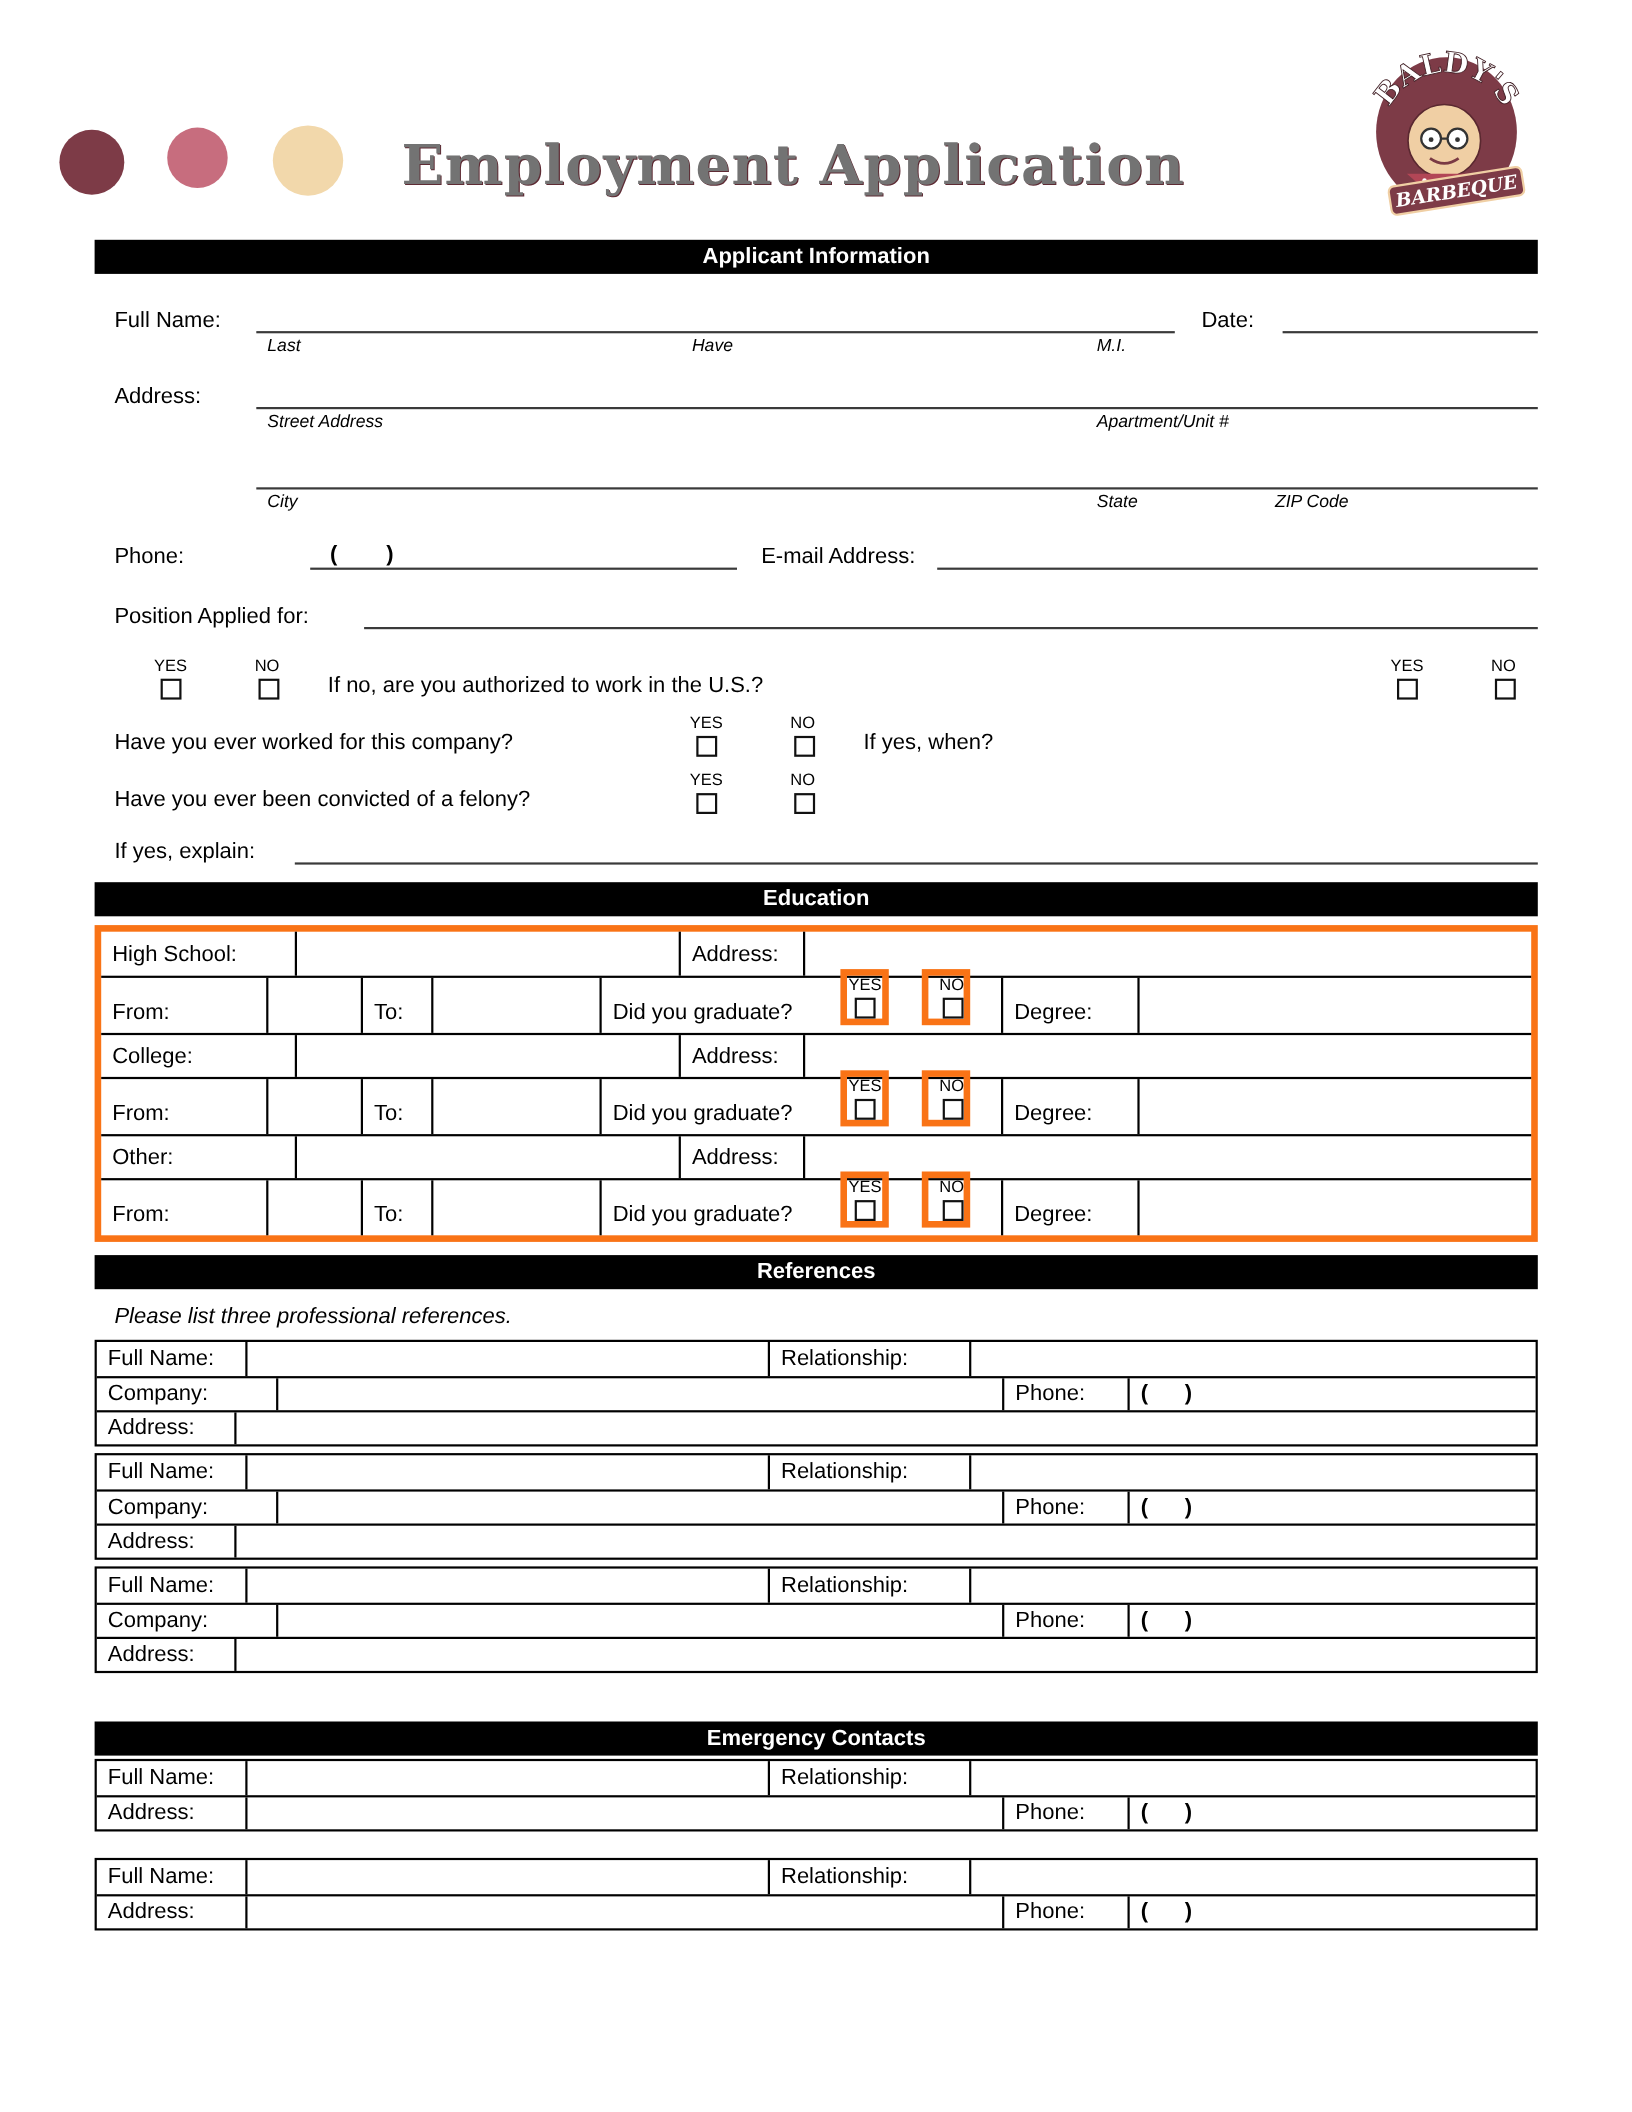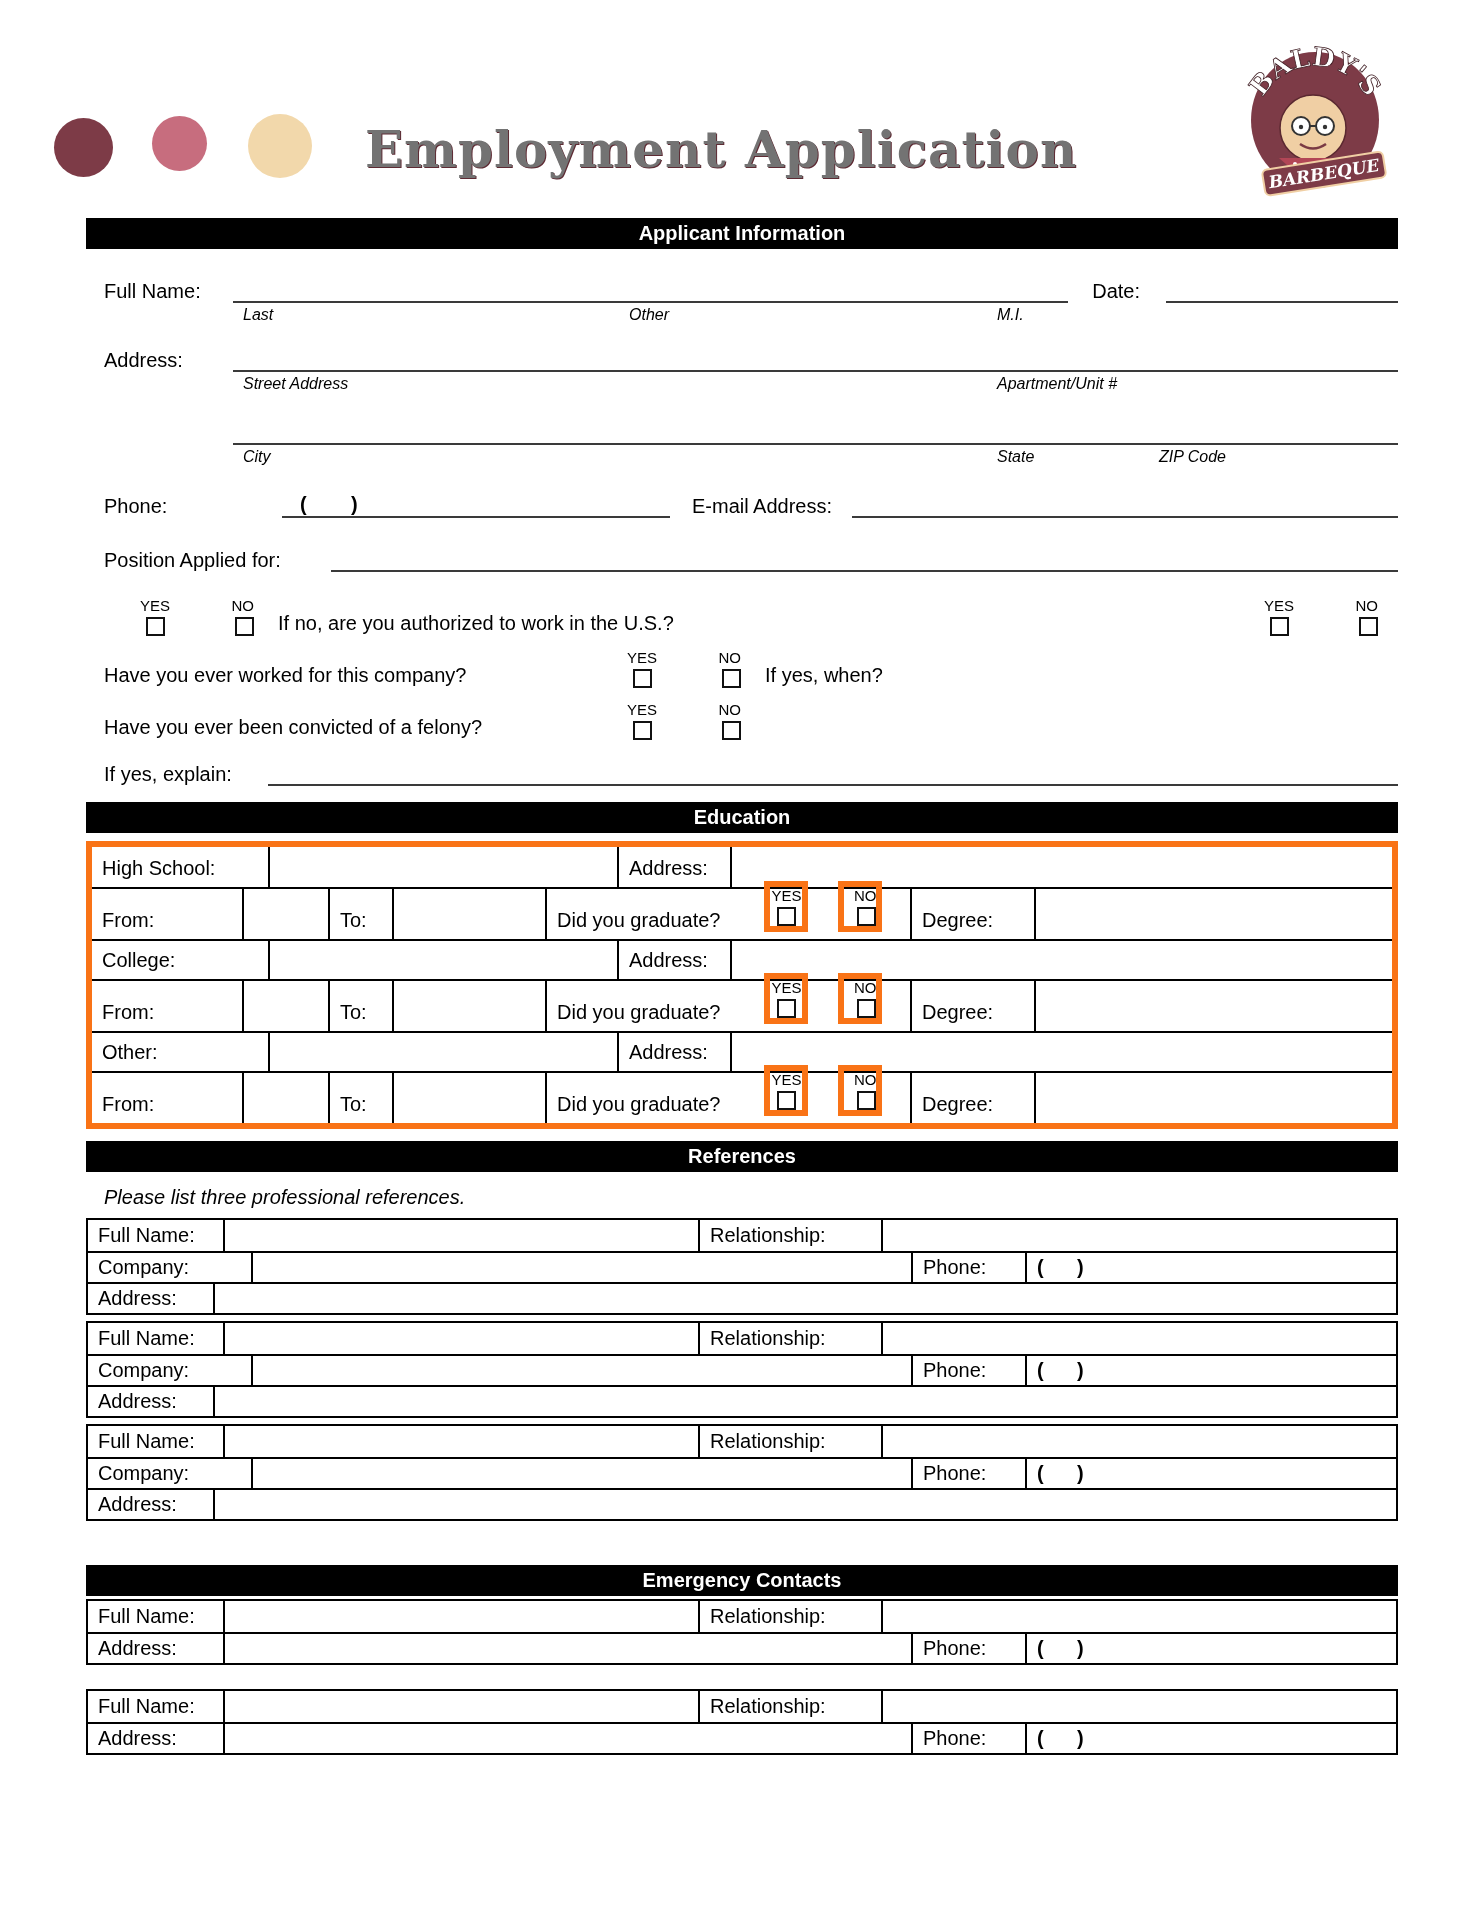--- a/index.html
+++ b/index.html
@@ -42,21 +42,21 @@
   .ml14 { margin-left: 14px; } .ml18 { margin-left: 18px; } .ml20 { margin-left: 20px; }
   .ml22 { margin-left: 22px; } .ml24 { margin-left: 24px; }
   .indent { margin-left: 129px; }
   .mt3{margin-top:3px}.mt6{margin-top:6px}.mt8{margin-top:8px}.mt12{margin-top:12px}
   .mt14{margin-top:14px}.mt16{margin-top:16px}.mt18{margin-top:18px}.mt20{margin-top:20px}
   .mt24{margin-top:24px}.mt44{margin-top:44px}
 
   
   .qrow { display: flex; align-items: flex-end; padding-left: 18px; height: 52px; font-size: 20px; }
   .q { width: 487px; padding-bottom: 1px; }
-  .q2 { margin-left: 24px; padding-bottom: 1px; }
+  .q2 { margin-left: 44px; padding-bottom: 1px; }
   .ccol { display: flex; flex-direction: column; align-items: center; width: 46px; margin-left: 28px; }
   .ccol .cap { font-size: 15px; margin-bottom: 3px; font-style: normal; }
   .chk { width: 19px; height: 19px; border: 2px solid #111; background: #fff; display: inline-block; }
   .gap30 { margin-left: 30px; align-items: flex-end; }
   .push { margin-left: auto; }
   .mr20 { margin-right: 20px; }
 
   
   .edu { border: 6px solid #f97316; }
   .erow { display: flex; align-items: stretch; }
@@ -125,21 +125,21 @@
     <div class="bar">Applicant Information</div>
 
     <div class="row mt24">
       <span class="lbl lw-name">Full Name:</span>
       <span class="line grow"></span>
       <span class="lbl ml24">Date:</span>
       <span class="line w232"></span>
     </div>
     <div class="subrow">
       <span class="p-last">Last</span>
-      <span class="p-first">Other</span>
+      <span class="p-first">Have</span>
       <span class="p-mi">M.I.</span>
     </div>
 
     <div class="row mt12">
       <span class="lbl lw-addr">Address:</span>
       <span class="line grow"></span>
     </div>
     <div class="subrow">
       <span class="p-street">Street Address</span>
       <span class="p-apt">Apartment/Unit #</span>

